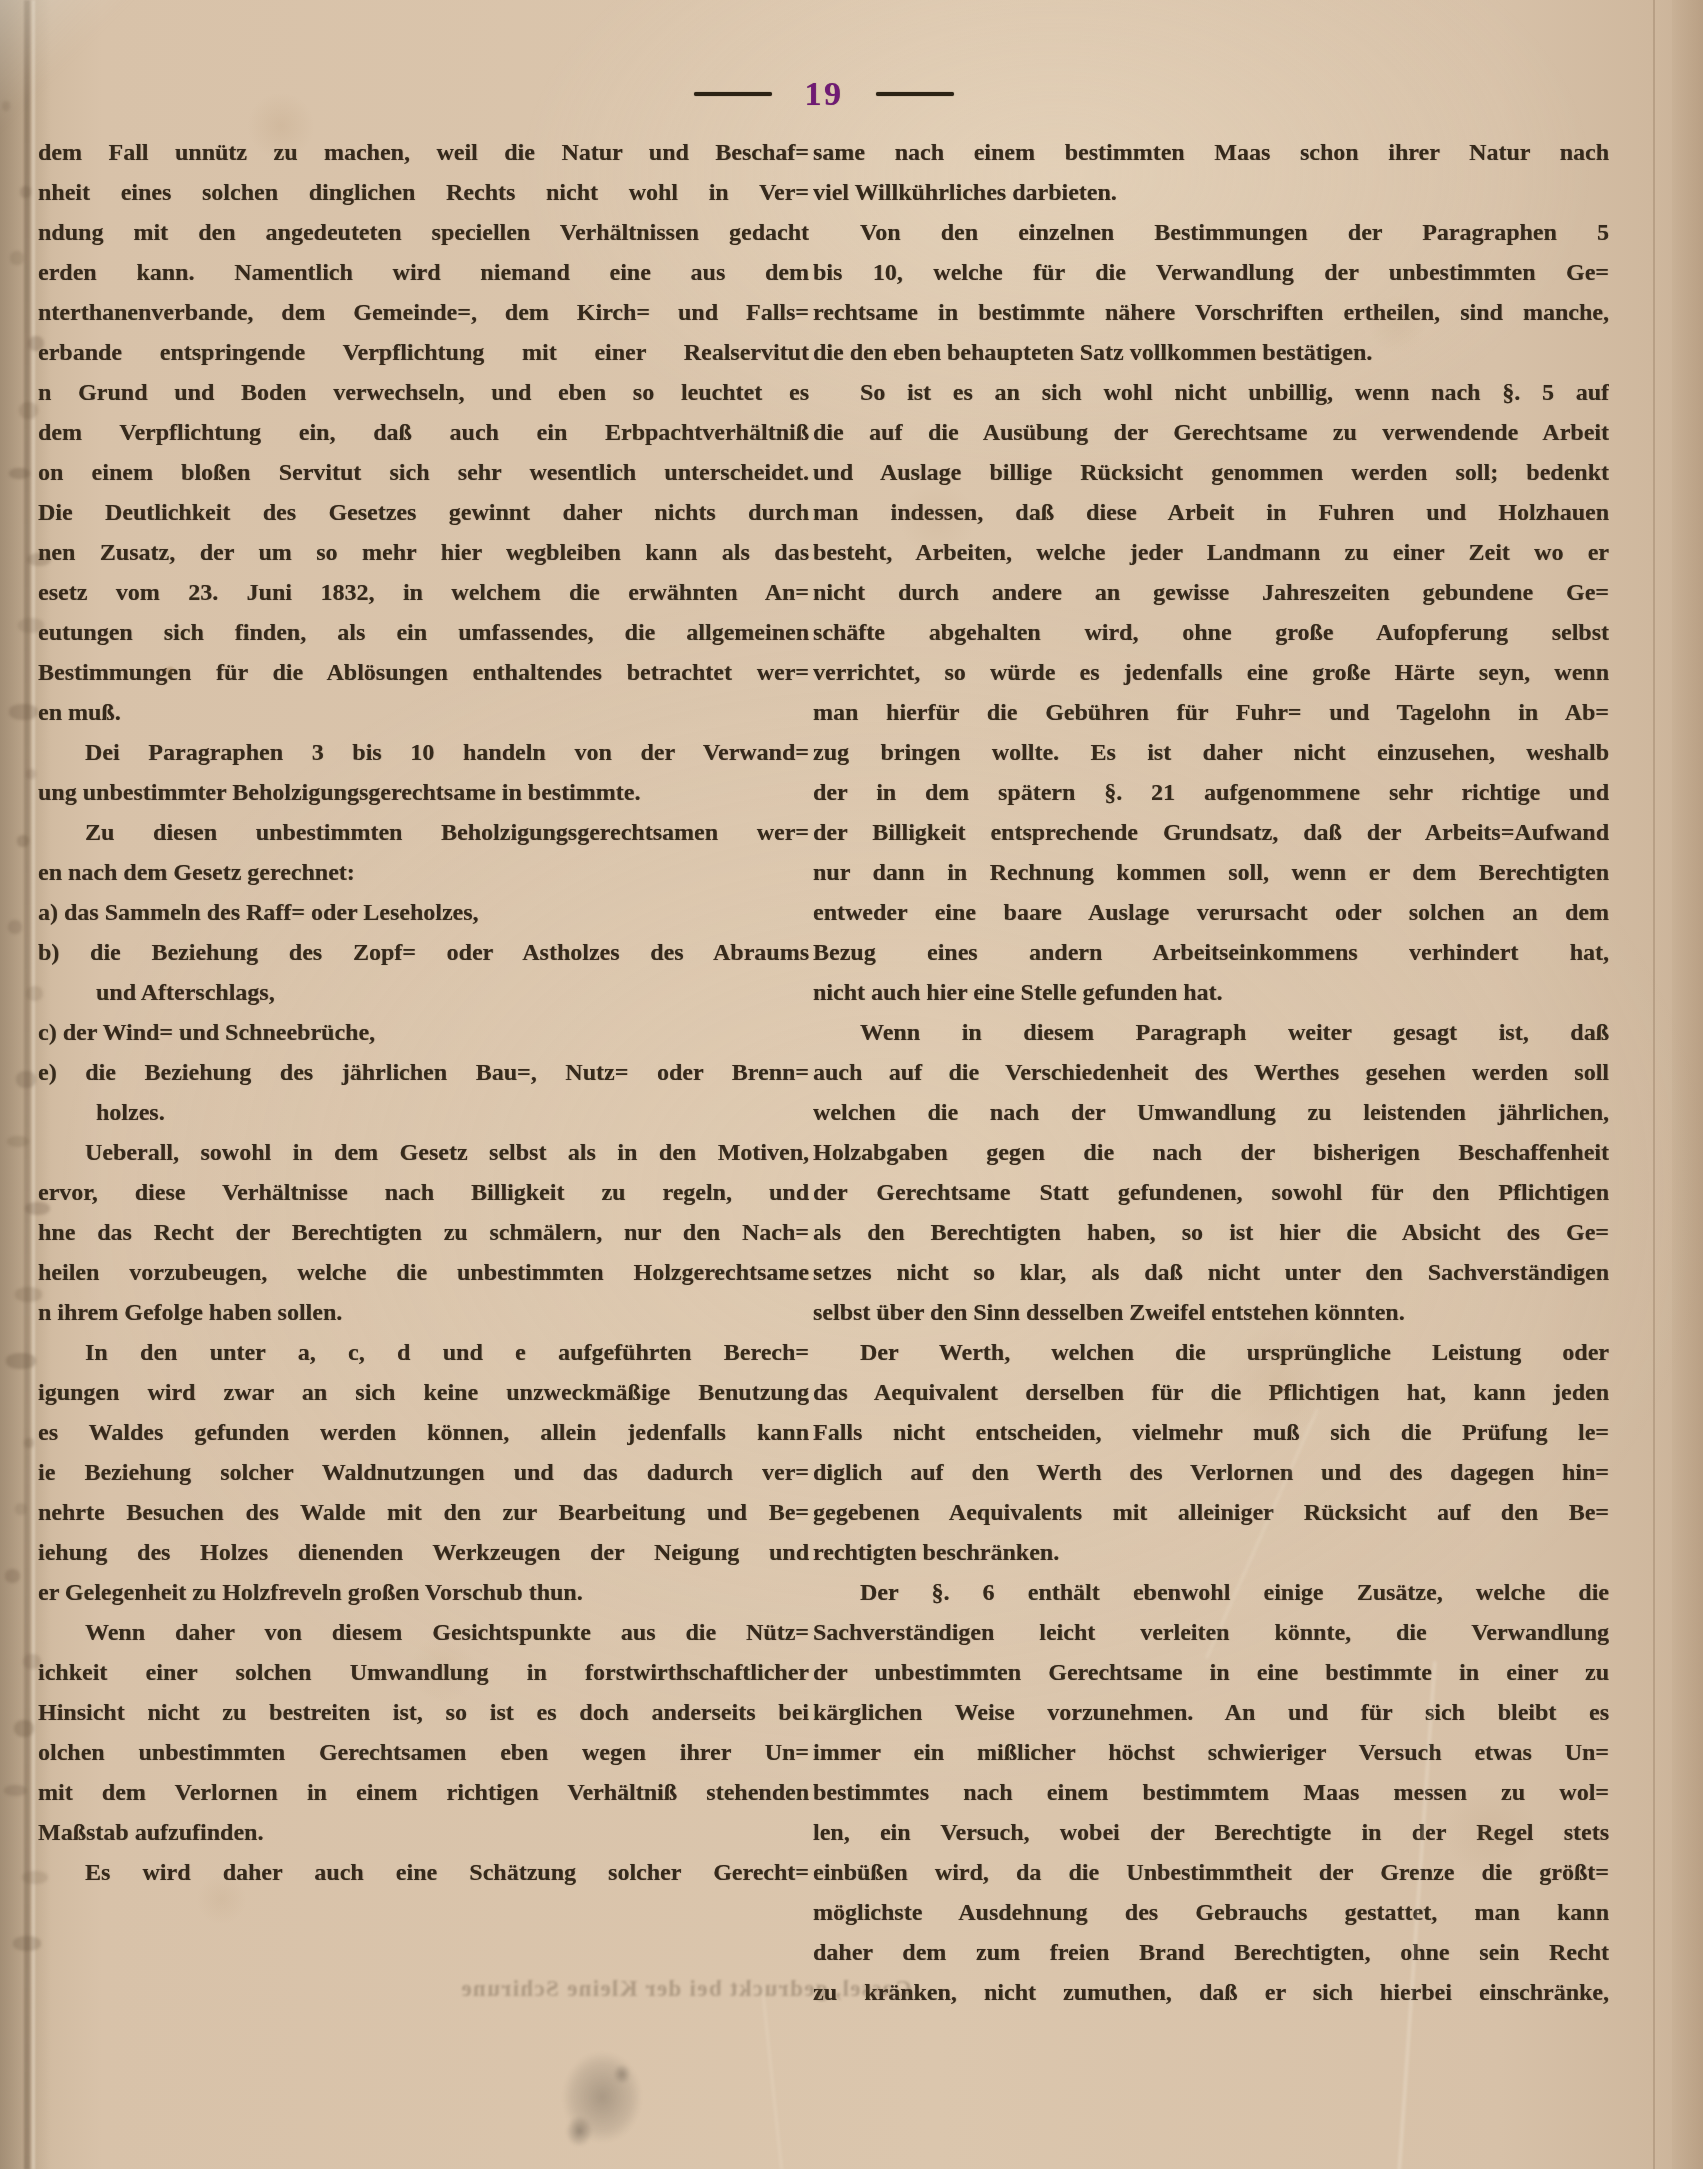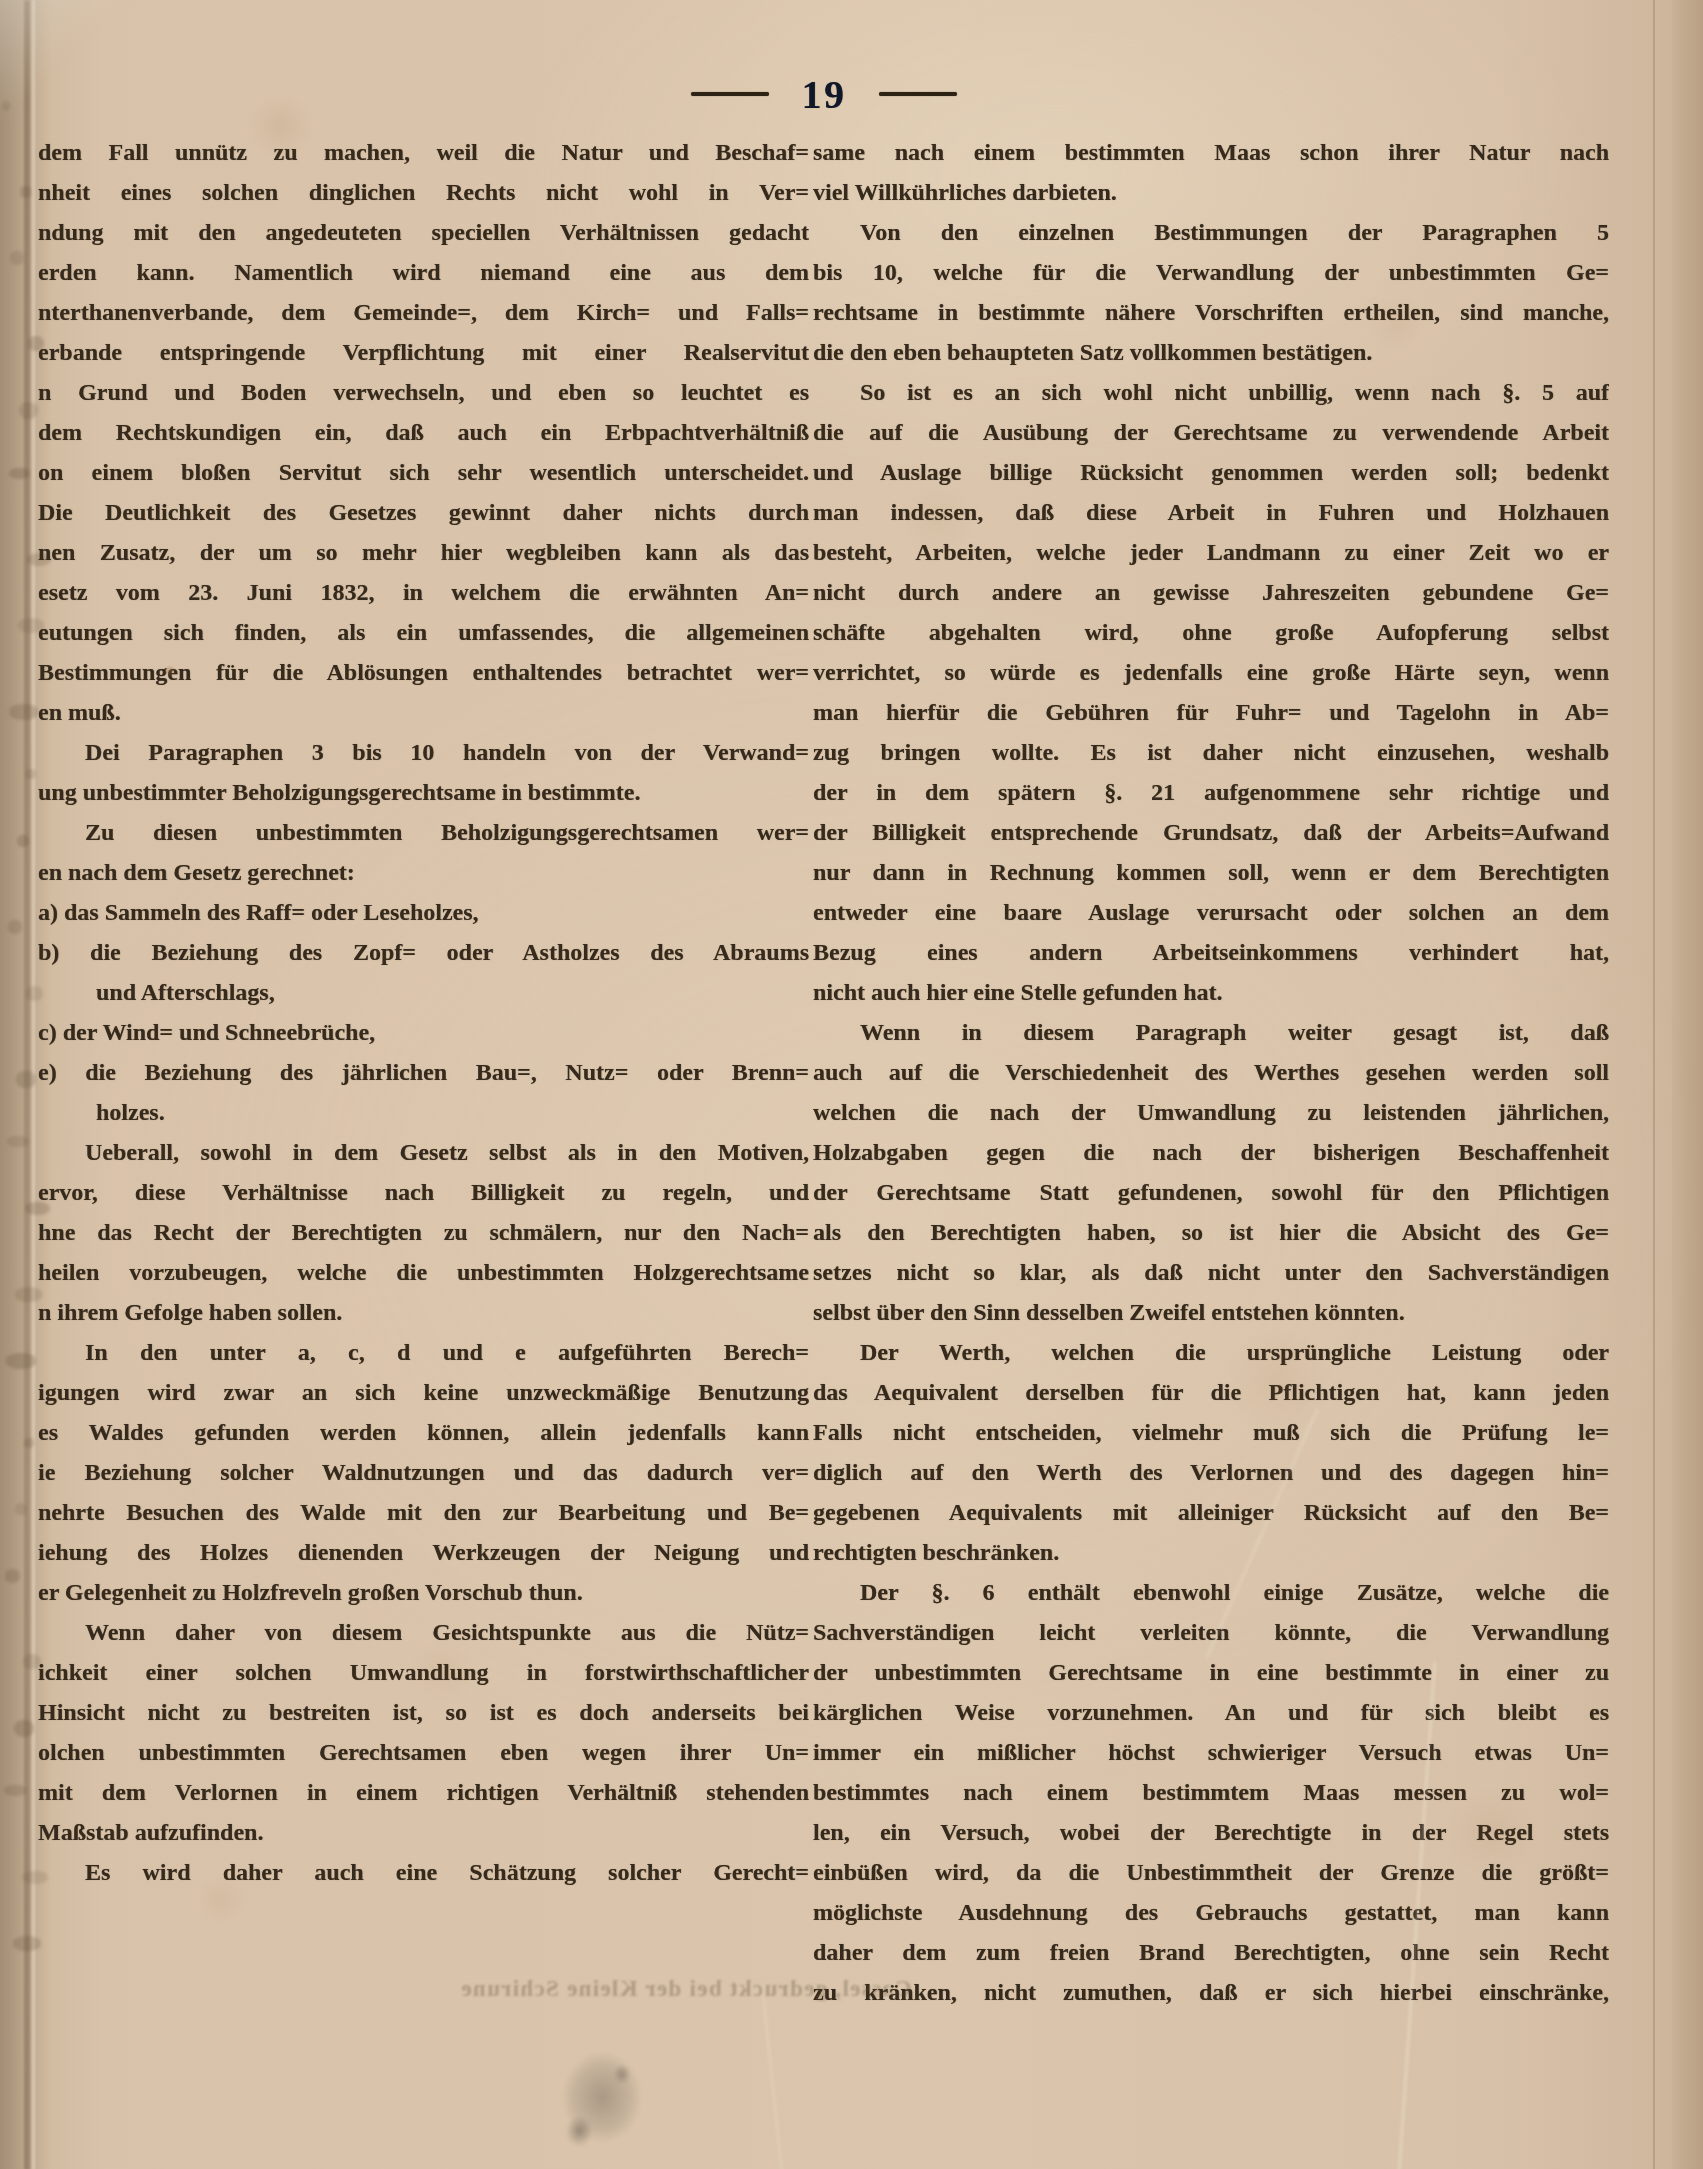--- a/index.html
+++ b/index.html
@@ -27,21 +27,21 @@
   
   .edge-line{position:absolute;left:1653px;top:0;width:1.7px;height:100%;
     background:rgba(140,115,90,0.35);filter:blur(0.7px);}
   .edge-band{position:absolute;left:1672px;top:0;width:31.5px;height:100%;
     background:linear-gradient(90deg,rgba(188,163,134,0.22),rgba(166,139,110,0.45));}
   
   .header{position:absolute;top:72px;left:38px;width:1572px;height:44px;
     display:flex;align-items:center;justify-content:center;gap:32px;}
   .hrule{width:78px;height:4.3px;background:#2c2315;border-radius:2.6px;
     box-shadow:0 0 0.9px rgba(44,35,21,0.9);}
-  .pagenum{font-size:40px;font-weight:700;letter-spacing:2.6px;color:#0f172a;
+  .pagenum{font-size:34px;font-weight:700;letter-spacing:2.6px;color:#701a75;
     text-shadow:0.3px 0.4px 0.7px rgba(54,42,28,0.55);}
   
   .col{position:absolute;top:132px;font-size:24px;font-weight:700;line-height:40px;}
   .col-left{left:38px;width:771px;}
   .col-right{left:813px;width:796px;}
   .line{height:40px;overflow:hidden;white-space:nowrap;text-align:left;
     text-shadow:0.3px 0.4px 0.8px rgba(54,42,28,0.5);color:#362a1c;}
   .line.just{white-space:normal;text-align:justify;}
   .line.just::after{content:"";display:inline-block;width:100%;height:0;}
   .line.ind1{padding-left:47px;}
@@ -111,21 +111,21 @@
   </div>
 
   <div class="col col-left">
       <div class="line just">dem Fall unnütz zu machen, weil die Natur und Beschaf=</div>
       <div class="line just">nheit eines solchen dinglichen Rechts nicht wohl in Ver=</div>
       <div class="line just">ndung mit den angedeuteten speciellen Verhältnissen gedacht</div>
       <div class="line just">erden kann.  Namentlich wird niemand eine aus dem</div>
       <div class="line just">nterthanenverbande, dem Gemeinde=, dem Kirch= und Falls=</div>
       <div class="line just">erbande entspringende Verpflichtung mit einer Realservitut</div>
       <div class="line just">n Grund und Boden verwechseln, und eben so leuchtet es</div>
-      <div class="line just">dem Rechtskundigen ein,  daß auch ein Erbpachtverhältniß</div>
+      <div class="line just">dem Verpflichtung ein,  daß auch ein Erbpachtverhältniß</div>
       <div class="line just">on einem bloßen Servitut sich sehr wesentlich unterscheidet.</div>
       <div class="line just">Die Deutlichkeit des Gesetzes gewinnt daher nichts durch</div>
       <div class="line just">nen Zusatz, der um so mehr hier wegbleiben kann als das</div>
       <div class="line just">esetz vom 23. Juni 1832, in welchem die erwähnten An=</div>
       <div class="line just">eutungen sich finden, als ein umfassendes, die allgemeinen</div>
       <div class="line just">Bestimmungen für die Ablösungen enthaltendes betrachtet wer=</div>
       <div class="line">en muß.</div>
       <div class="line just ind1">Dei Paragraphen 3 bis 10 handeln von der Verwand=</div>
       <div class="line">ung unbestimmter Beholzigungsgerechtsame in bestimmte.</div>
       <div class="line just ind1">Zu diesen unbestimmten Beholzigungsgerechtsamen wer=</div>

